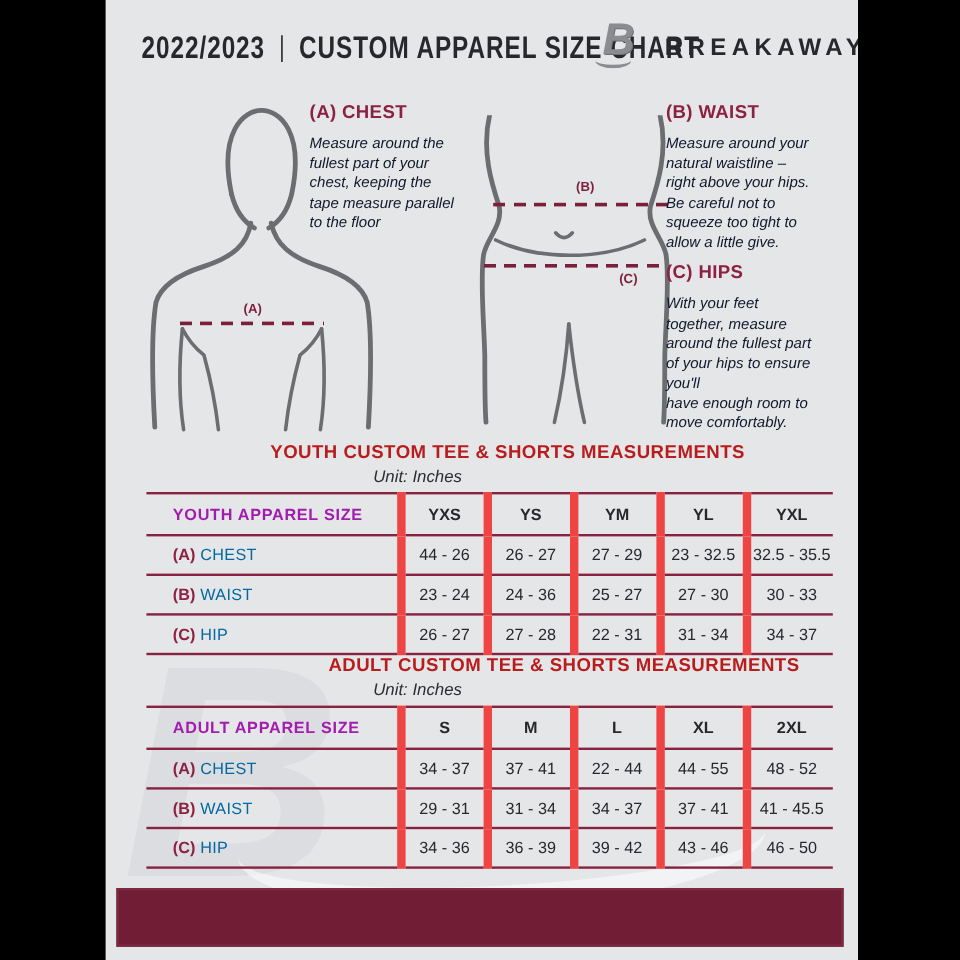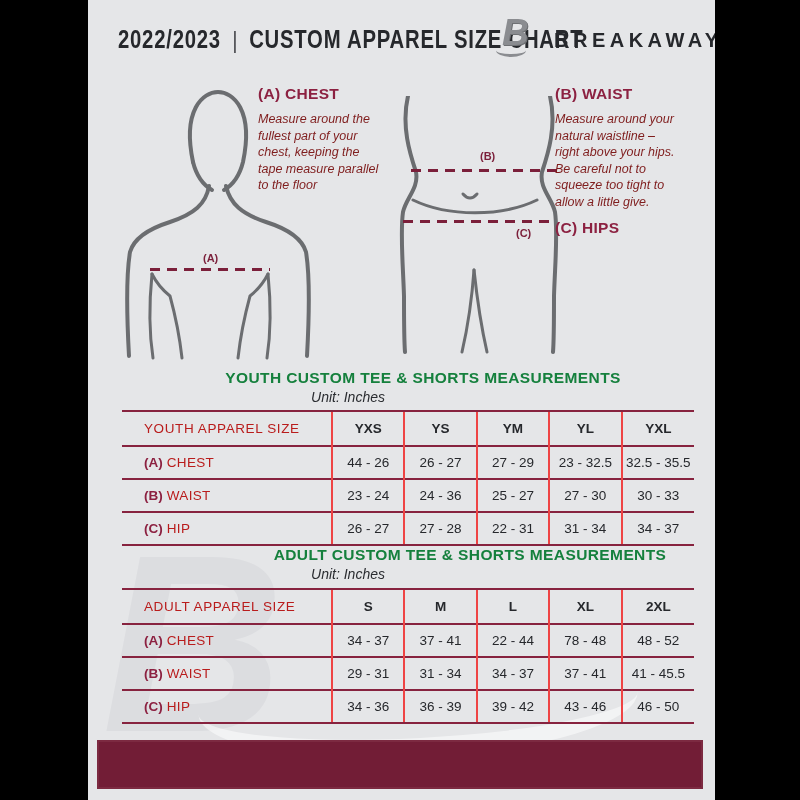--- a/index.html
+++ b/index.html
@@ -38,47 +38,47 @@
   .dash-b{left:323px;top:169px;width:148px;}
   .dash-c{left:315px;top:220px;width:150px;}
   .dlabel{position:absolute;font-size:11px;font-weight:bold;color:#7b1f3a;z-index:2;}
   .dlabel-a{left:115px;top:252px;}
   .dlabel-b{left:392px;top:150px;}
   .dlabel-c{left:428px;top:227px;}
 
   
   .guide{position:absolute;z-index:2;}
   .guide h3{margin:0 0 8px 0;font-size:15.5px;font-weight:bold;color:#8c2141;letter-spacing:0.3px;}
-  .guide p{margin:0;font-size:12.5px;line-height:16.5px;font-style:italic;color:#7f1d1d;
+  .guide p{margin:0;font-size:12.5px;line-height:16.5px;font-style:italic;color:#0f172a;
            white-space:pre-line;font-weight:500;}
   .guide-a{left:170px;top:85px;width:190px;}
   .guide-b{left:467px;top:85px;width:155px;}
   .guide-c{left:467px;top:219px;width:160px;}
 
   
   .sec-title{position:absolute;left:0;width:670px;text-align:center;font-size:15.5px;font-weight:bold;
-             color:#15803d;letter-spacing:0.4px;z-index:1;}
+             color:#b91c1c;letter-spacing:0.4px;z-index:1;}
   .sec-unit{position:absolute;left:0;width:520px;text-align:center;font-size:14px;font-style:italic;
             font-weight:500;color:#2b2d31;z-index:1;}
   .t1-title{top:369px;} .t1-unit{top:389px;}
   .t2-title{top:546px;padding-left:47px;} .t2-unit{top:566px;}
 
   
   table.size-table{position:absolute;left:34px;width:572px;border-collapse:collapse;
                    table-layout:fixed;z-index:1;}
   .t1{top:410px;} .t2{top:588px;}
   .size-table td{height:31px;text-align:center;font-size:13.5px;color:#26282c;
                  border-top:2px solid #87233f;padding:0;}
   .size-table tr:last-child td{border-bottom:2px solid #87233f;}
-  .size-table td + td{border-left:2px solid #ef4444;}
+  .size-table td + td{border-left:7px solid #ef4444;}
   .size-table td:first-child{width:187px;text-align:left;padding-left:22px;}
   .size-table .cell-hdr{font-weight:bold;height:33px;}
-  .size-table .cell-label-hdr{font-weight:normal;letter-spacing:0.6px;color:#b91c1c;height:33px;}
+  .size-table .cell-label-hdr{font-weight:bold;letter-spacing:0.6px;color:#a21caf;height:33px;}
   .size-table .prefix{color:#8c2141;font-weight:bold;}
-  .size-table .rlabel{color:#b91c1c;font-weight:500;letter-spacing:0.3px;}
+  .size-table .rlabel{color:#0369a1;font-weight:500;letter-spacing:0.3px;}
 
   
   .footer-bar{position:absolute;left:9px;top:740px;width:606px;height:49px;background:#721d36;
               border:2px solid #7c2a41;box-sizing:border-box;z-index:3;}
 </style>
 </head>
 <body>
 
 <div class="stage">
   <div class="doc">
@@ -134,20 +134,27 @@
       <h3>(B) WAIST</h3>
       <p>Measure around your
 natural waistline –
 right above your hips.
 Be careful not to
 squeeze too tight to
 allow a little give.</p>
     </div>
     <div class="guide guide-c">
       <h3>(C) HIPS</h3>
+      <p>With your feet
+together, measure
+around the fullest part
+of your hips to ensure
+you'll
+have enough room to
+move comfortably.</p>
     </div>
 
     <div class="sec-title t1-title">YOUTH CUSTOM TEE &amp; SHORTS MEASUREMENTS</div>
     <div class="sec-unit t1-unit">Unit: Inches</div>
     <table class="size-table t1">
         <tbody>
           <tr>
             <td class="cell-label-hdr">YOUTH APPAREL SIZE</td>
             <td class="cell-hdr">YXS</td>
             <td class="cell-hdr">YS</td>
@@ -192,21 +199,21 @@
             <td class="cell-hdr">M</td>
             <td class="cell-hdr">L</td>
             <td class="cell-hdr">XL</td>
             <td class="cell-hdr">2XL</td>
           </tr>
           <tr>
             <td><span class="prefix">(A)</span><span class="rlabel"> CHEST</span></td>
             <td class="cell-val">34 - 37</td>
             <td class="cell-val">37 - 41</td>
             <td class="cell-val">22 - 44</td>
-            <td class="cell-val">78 - 48</td>
+            <td class="cell-val">44 - 55</td>
             <td class="cell-val">48 - 52</td>
           </tr>
           <tr>
             <td><span class="prefix">(B)</span><span class="rlabel"> WAIST</span></td>
             <td class="cell-val">29 - 31</td>
             <td class="cell-val">31 - 34</td>
             <td class="cell-val">34 - 37</td>
             <td class="cell-val">37 - 41</td>
             <td class="cell-val">41 - 45.5</td>
           </tr>

